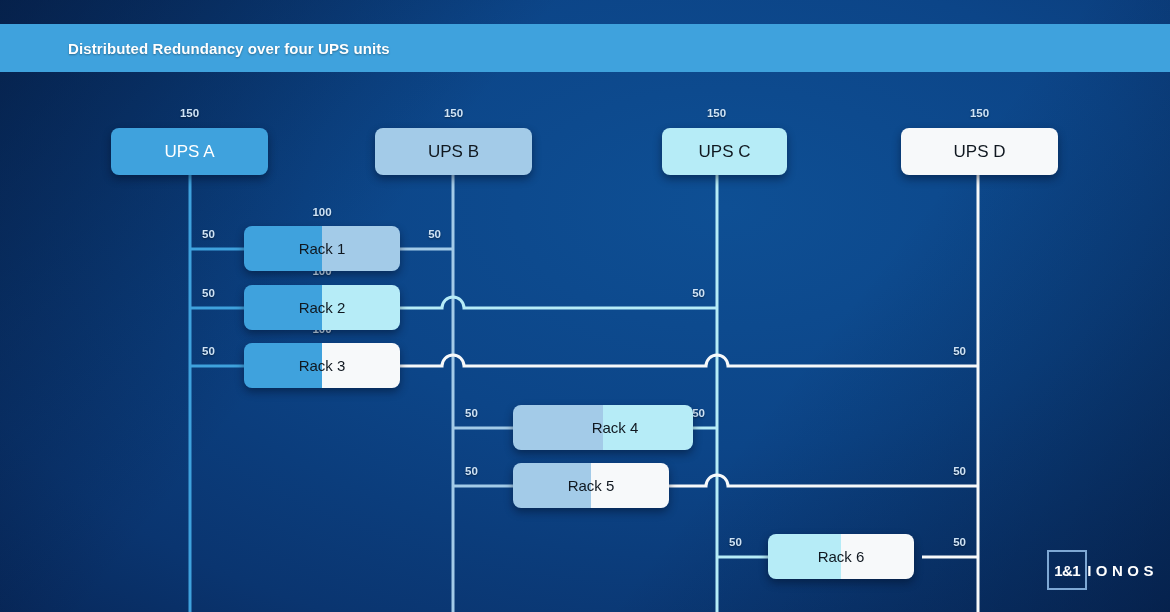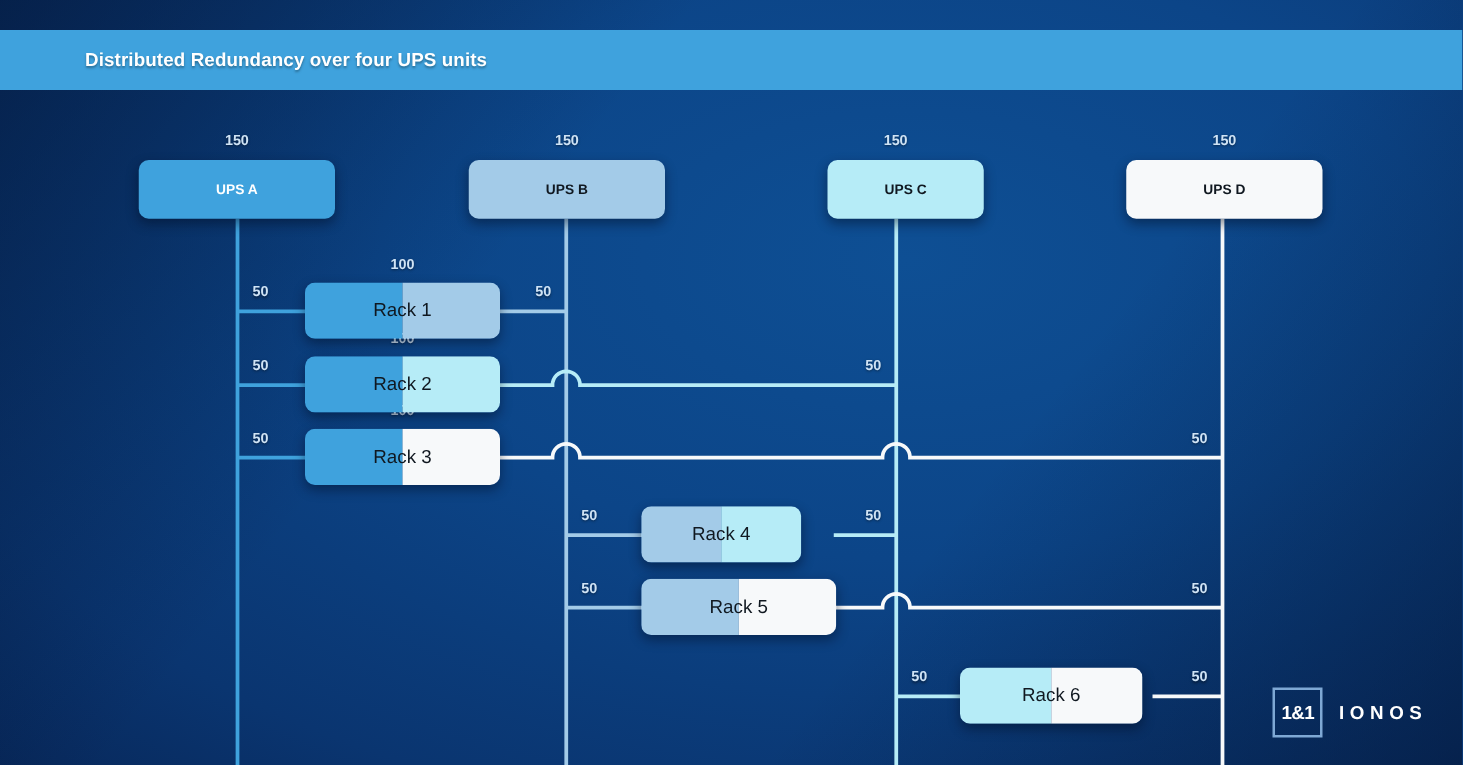--- a/index.html
+++ b/index.html
@@ -47,31 +47,31 @@
 
   
   .ups,.rack{
     position:absolute;z-index:5;border-radius:8px;
     box-shadow:0 4px 9px rgba(0,10,30,.45);
     display:flex;align-items:center;justify-content:center;
     overflow:hidden;
   }
   .ups span,.rack span{position:relative;z-index:2;}
   .ups{height:47px;}
-  .ups span{font-size:11px;font-weight:700;}
+  .ups span{font-size:17px;font-weight:400;}
   .rack{height:45px;}
   .rack span{font-size:15px;font-weight:400;}
   .half{position:absolute;top:0;bottom:0;width:50%;}
   .half.l{left:0;}
   .half.r{right:0;}
 
   
   #logo{
-    position:absolute;right:28px;bottom:22px;z-index:7;
-    display:flex;align-items:center;gap:13px;
+    position:absolute;right:12px;bottom:22px;z-index:7;
+    display:flex;align-items:center;
   }
   #logo .mark{
     width:36px;height:36px;border:2px solid #7ea8d4;
     display:flex;align-items:center;justify-content:center;
     color:#ffffff;font-size:15px;font-weight:bold;letter-spacing:-.5px;
   }
   #logo .word{
     color:#ffffff;font-size:15px;font-weight:700;letter-spacing:4.5px;
   }
 </style>
@@ -131,21 +131,21 @@
         <div class="half r" style="background: rgb(182, 236, 247);"></div>
         <span style="color: rgb(16, 24, 32);">Rack 2</span>
       </div>
       <div class="num c" style="left: 322px; top: 265px;">100</div>
       <div class="rack" style="left: 244px; top: 343px; width: 156px;">
         <div class="half l" style="background: rgb(63, 162, 221);"></div>
         <div class="half r" style="background: rgb(247, 249, 250);"></div>
         <span style="color: rgb(16, 24, 32);">Rack 3</span>
       </div>
       <div class="num c" style="left: 322px; top: 323px;">100</div>
-      <div class="rack" style="left: 513px; top: 405px; width: 128px;">
+      <div class="rack" style="left: 513px; top: 405px; width: 156px; padding-left: 24px;">
         <div class="half l" style="background: rgb(163, 203, 232);"></div>
         <div class="half r" style="background: rgb(182, 236, 247);"></div>
         <span style="color: rgb(16, 24, 32);">Rack 4</span>
       </div>
       <div class="rack" style="left: 513px; top: 463px; width: 156px;">
         <div class="half l" style="background: rgb(163, 203, 232);"></div>
         <div class="half r" style="background: rgb(247, 249, 250);"></div>
         <span style="color: rgb(16, 24, 32);">Rack 5</span>
       </div>
       <div class="rack" style="left: 768px; top: 534px; width: 146px;">

